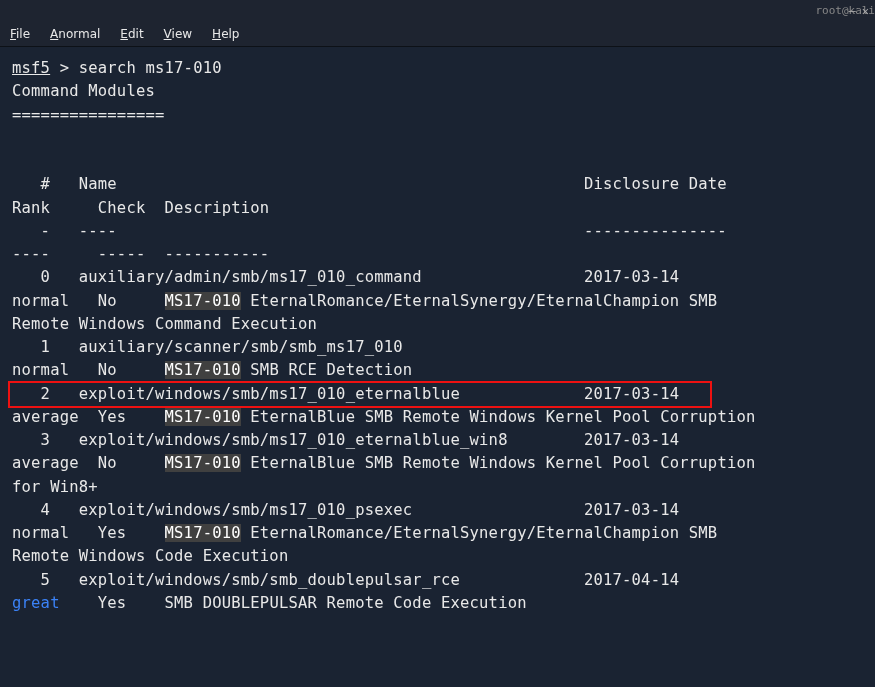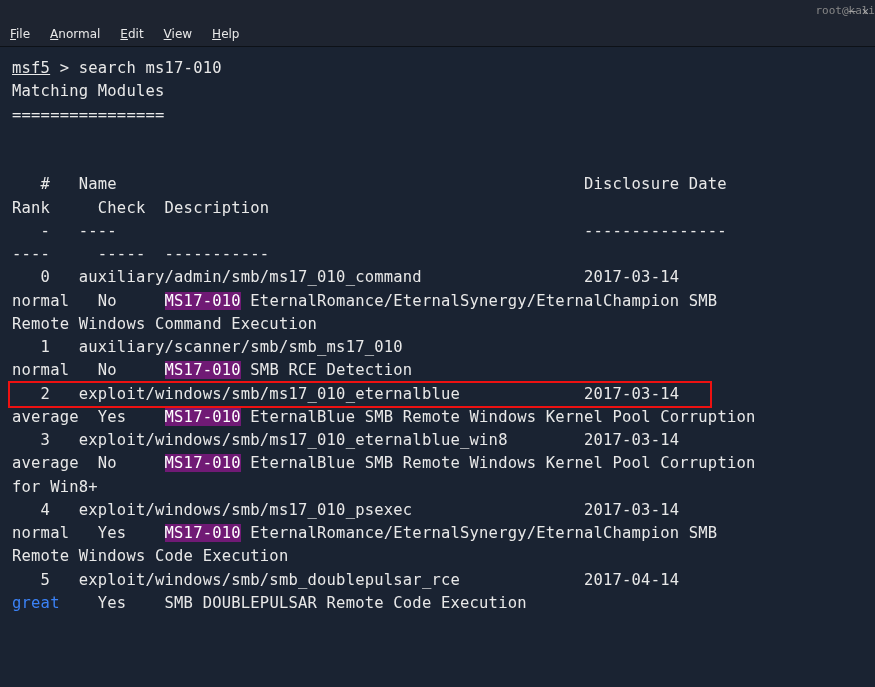--- a/index.html
+++ b/index.html
@@ -47,21 +47,21 @@
     .menu-item .ul { text-decoration: underline; }
     .terminal {
       padding: 10px 12px;
       white-space: pre;
       letter-spacing: 0.2px;
     }
     .prompt-u {
       text-decoration: underline;
     }
     .hl {
-      background: #701a75;
+      background: #404040;
       color: #fff;
     }
     .green { color: #3b82f6; }
     .highlight-box {
       border: 2.5px solid #e11;
       margin: -2px -4px;
       padding: 0 2px;
       display: inline-block;
     }
     .line { display: block; }
@@ -78,17 +78,17 @@
 </div>
 
 <div class="menubar">
   <span class="menu-item"><span class="ul">F</span><span>ile</span></span>
   <span class="menu-item"><span class="ul">A</span><span>normal</span></span>
   <span class="menu-item"><span class="ul">E</span><span>dit</span></span>
   <span class="menu-item"><span class="ul">V</span><span>iew</span></span>
   <span class="menu-item"><span class="ul">H</span><span>elp</span></span>
 </div>
 
-<div class="terminal" id="term"><span class="line"><span class="prompt-u">msf5</span><span> &gt; </span><span>search ms17-010</span></span><span class="line"></span><span>Matching Modules</span>
+<div class="terminal" id="term"><span class="line"><span class="prompt-u">msf5</span><span> &gt; </span><span>search ms17-010</span></span><span class="line"></span><span>Command Modules</span>
 <span>================</span>
 
 
 <span class="line"><span>   # </span><span>  Name                                                 </span><span>Disclosure Date  </span></span><span class="line"><span>Rank     </span><span>Check  </span><span>Description</span></span><span class="line"><span>   - </span><span>  ----                                                 </span><span>---------------  </span></span><span class="line"><span>----     </span><span>-----  </span><span>-----------</span></span><span class="line"><span>   0 </span><span>  auxiliary/admin/smb/ms17_010_command                 </span><span>2017-03-14</span></span><span class="line"><span>normal   </span><span>No     </span><span class="hl">MS17-010</span><span> EternalRomance/EternalSynergy/EternalChampion SMB</span></span><span class="line"><span>Remote Windows Command Execution</span></span><span class="line"><span>   1 </span><span>  auxiliary/scanner/smb/smb_ms17_010                   </span><span></span></span><span class="line"><span>normal   </span><span>No     </span><span class="hl">MS17-010</span><span> SMB RCE Detection</span></span><span class="line"><span class="highlight-box"><span>   2 </span><span>  exploit/windows/smb/ms17_010_eternalblue             </span><span>2017-03-14</span><span>   </span></span></span><span class="line"><span>average  </span><span>Yes    </span><span class="hl">MS17-010</span><span> EternalBlue SMB Remote Windows Kernel Pool Corruption</span></span><span class="line"><span>   3 </span><span>  exploit/windows/smb/ms17_010_eternalblue_win8        </span><span>2017-03-14</span></span><span class="line"><span>average  </span><span>No     </span><span class="hl">MS17-010</span><span> EternalBlue SMB Remote Windows Kernel Pool Corruption</span></span><span class="line"><span>for Win8+</span></span><span class="line"><span>   4 </span><span>  exploit/windows/smb/ms17_010_psexec                  </span><span>2017-03-14</span></span><span class="line"><span>normal   </span><span>Yes    </span><span class="hl">MS17-010</span><span> EternalRomance/EternalSynergy/EternalChampion SMB</span></span><span class="line"><span>Remote Windows Code Execution</span></span><span class="line"><span>   5 </span><span>  exploit/windows/smb/smb_doublepulsar_rce             </span><span>2017-04-14</span></span><span class="line"><span class="green">great    </span><span>Yes    </span><span>SMB DOUBLEPULSAR Remote Code Execution</span></span></div>
 
 </body></html>

